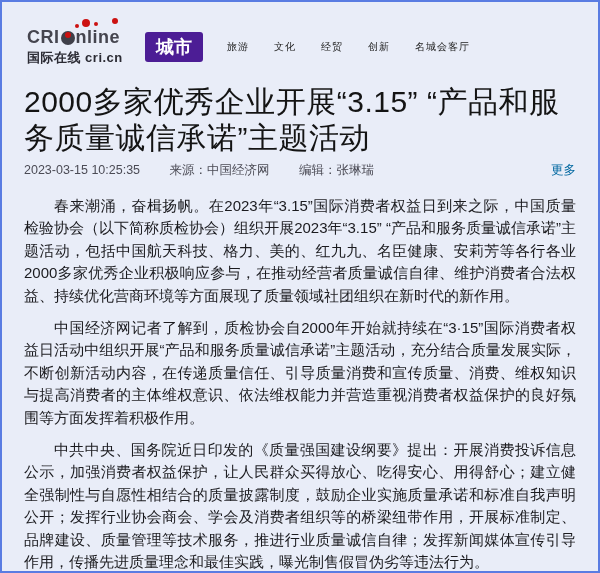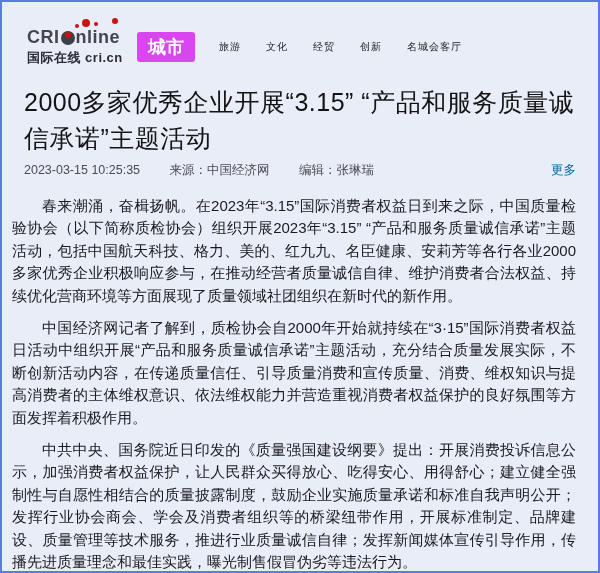--- a/index.html
+++ b/index.html
@@ -45,56 +45,56 @@
   .logo-dot.d3 { width:4px; height:4px; left:67px; top:-5px; }
   .logo-dot.d4 { width:6px; height:6px; left:85px; top:-9px; }
   .logo-sub {
     margin-top:2px;
     font-size:13px; font-weight:700;
     color:#2b2b34; letter-spacing:0.5px;
     white-space:nowrap;
   }
 
   .channel-btn {
-    margin-left:12px;
-    background:#d946ef; color:#fff;
+    margin-left:20px;
+    background:#4c1d95; color:#fff;
     font-size:18px; font-weight:700;
     padding:4px 11px; border-radius:3px;
     text-decoration:none; cursor:pointer;
     flex:0 0 auto; line-height:22px;
   }
 
   .main-nav {
     margin-left:24px;
     display:flex; gap:25px;
     list-style:none;
   }
   .main-nav li {
     font-size:10px; color:#1c1c1c;
     letter-spacing:1px; cursor:pointer;
     white-space:nowrap;
   }
 
   
   .article-title {
     margin:20px 22px 0 22px;
-    font-size:25px; font-weight:500;
+    font-size:30px; font-weight:500;
     color:#141414; line-height:36px;
     letter-spacing:0.5px;
   }
   .article-meta {
     margin:6px 22px 0 22px;
     display:flex; justify-content:space-between; align-items:flex-start;
     font-size:12.5px; color:#4b4b55;
   }
   .meta-left span { margin-right:26px; }
   .more-link { color:#0369a1; text-decoration:none; cursor:pointer;font-family:Liberation Mono, monospace; }
 
   .article-body {
-    margin:16px 22px 0 10px;
+    margin:16px 22px 0 22px;
     font-size:15px; line-height:22.4px;
     color:#1b1b1f; text-align:justify;
   }
   .article-body p { text-indent:2em; margin-bottom:10px; }
 </style>
 </head>
 <body>
 
 <div class="page">
 

